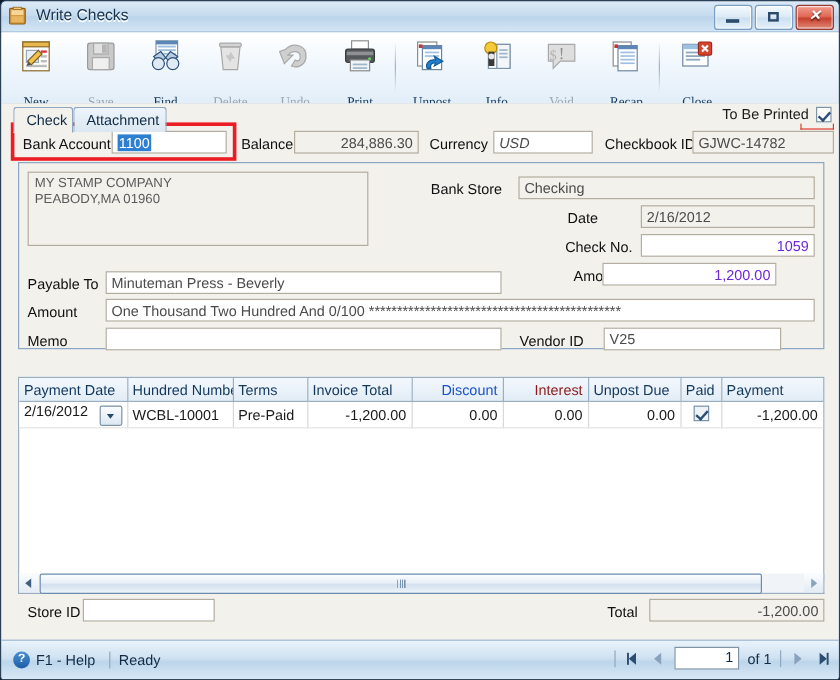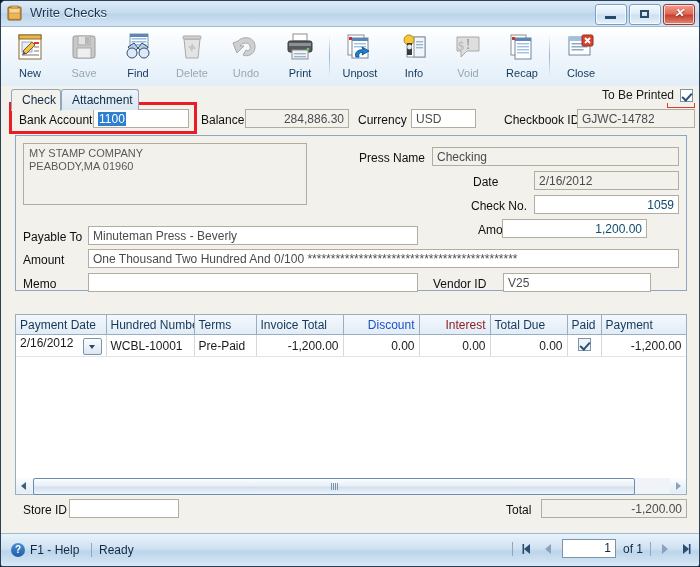--- a/index.html
+++ b/index.html
@@ -53,21 +53,21 @@
   .toolbar{
     position:relative;height:59px;
     background:linear-gradient(to bottom,#ffffff 0%,#f2f8fd 40%,#e2eef8 100%);
     border-bottom:1px solid #9cb7d2;
   }
   .tb-item{
     position:absolute;top:3px;width:54px;height:53px;
     text-align:center;cursor:default;
   }
   .tb-ico{height:34px;display:flex;align-items:center;justify-content:center;}
-  .tb-lbl{font-size:11px;color:#13385c;margin-top:3px;}
+  .tb-lbl{font-size:11px;color:#13385c;margin-top:15px;font-family:Liberation Serif, serif;}
   .tb-item.disabled .tb-lbl{color:#9aa7b3;}
   .tb-sep{position:absolute;top:8px;width:1px;height:42px;
     background:linear-gradient(to bottom,rgba(150,175,200,0),#9ab3cc,rgba(150,175,200,0));}
   
   .client{position:absolute;left:0;top:85px;width:700px;height:448px;
           background:#f3f1ec;}
   .tbprint{
     position:absolute;right:8px;top:2px;font-size:12px;color:#1a1a1a;
     display:flex;align-items:center;gap:6px;
   }
@@ -99,21 +99,21 @@
   .lbl{position:absolute;font-size:12px;color:#0f0f0f;}
   .fld{
     position:absolute;box-sizing:border-box;
     border:1px solid #b3ada0;background:#fff;
     font-size:12px;color:#4b4b4b;
     padding:1px 4px;line-height:16px;height:19px;
     font-family:"Liberation Sans", sans-serif;
   }
   .fld.ro{background:#f3f1ec;}
   .fld.right{text-align:right;}
-  .fld.dark{color:#0c4a6e;}
+  .fld.dark{color:#6d28d9;}
   .sel{background:#2f7fd1;color:#fff;padding:0 1px;}
   .addrbox{
     position:absolute;box-sizing:border-box;border:1px solid #b3ada0;background:#f3f1ec;
     font-size:11px;color:#5a5a5a;line-height:13px;padding:3px 5px;
   }
   
   .grid{
     position:absolute;left:14px;top:313px;width:672px;height:170px;
     border:1px solid #9aaec2;background:#fff;box-sizing:border-box;overflow:hidden;
   }
@@ -395,21 +395,21 @@
     </div>
 
     <div class="panel" style="height:24px;top:23px;border:none;background:transparent;">
       <span class="lbl" style="left:8px;top:4px;">Bank Account</span>
       <span class="fld" style="left:82px;top:0;width:96px;"><span class="sel">1100</span></span>
 
       <span class="lbl" style="left:190px;top:4px;">Balance</span>
       <span class="fld ro right" style="left:234px;top:0;width:104px;">284,886.30</span>
 
       <span class="lbl" style="left:347px;top:4px;">Currency</span>
-      <span class="fld" style="left:400px;top:0;width:65px;">USD</span>
+      <span class="fld" style="left:400px;top:0;width:83px;font-style:italic;">USD</span>
 
       <span class="lbl" style="left:493px;top:4px;">Checkbook ID</span>
       <span class="fld ro" style="left:566px;top:0;width:118px;">GJWC-14782</span>
     </div>
 
     <div style="position:absolute;left:14px;top:49px;width:672px;height:156px;border:1px solid #8ba7c4;box-sizing:border-box;background:#f3f1ec;"></div>
 
     <div class="addrbox" style="left:22px;top:57px;width:284px;height:62px;">
       <div>MY STAMP COMPANY</div>
       <div>PEABODY,MA 01960</div>
@@ -417,21 +417,21 @@
 
     <span class="lbl" style="left:22px;top:144px;">Payable To</span>
     <span class="fld" style="left:87px;top:140px;width:330px;">Minuteman Press - Beverly</span>
 
     <span class="lbl" style="left:22px;top:167px;">Amount</span>
     <span class="fld" style="left:87px;top:163px;width:591px;overflow:hidden;white-space:nowrap;">One Thousand Two Hundred  And 0/100 *********************************************</span>
 
     <span class="lbl" style="left:22px;top:191px;">Memo</span>
     <span class="fld" style="left:87px;top:187px;width:330px;"></span>
 
-    <span class="lbl" style="left:358px;top:65px;">Press Name</span>
+    <span class="lbl" style="left:358px;top:65px;">Bank Store</span>
     <span class="fld ro" style="left:431px;top:61px;width:247px;">Checking</span>
 
     <span class="lbl" style="left:472px;top:89px;">Date</span>
     <span class="fld ro" style="left:533px;top:85px;width:145px;">2/16/2012</span>
 
     <span class="lbl" style="left:470px;top:113px;">Check No.</span>
     <span class="fld right dark" style="left:533px;top:109px;width:145px;">1059</span>
 
     <span class="lbl" style="left:477px;top:137px;">Amount</span>
     <span class="fld right dark" style="left:501px;top:133px;width:145px;">1,200.00</span>
@@ -453,21 +453,21 @@
             <col style="width:85px">
         </colgroup>
         <thead>
           <tr>
             <th>Payment Date</th>
             <th>Hundred Number</th>
             <th>Terms</th>
             <th class="num">Invoice Total</th>
             <th class="blue">Discount</th>
             <th class="red">Interest</th>
-            <th class="num">Total Due</th>
+            <th class="num">Unpost Due</th>
             <th>Paid</th>
             <th class="num">Payment</th>
           </tr>
         </thead>
         <tbody>
           <tr>
             <td>
               <span>2/16/2012</span>
               <span class="ddbtn"></span>
             </td>

